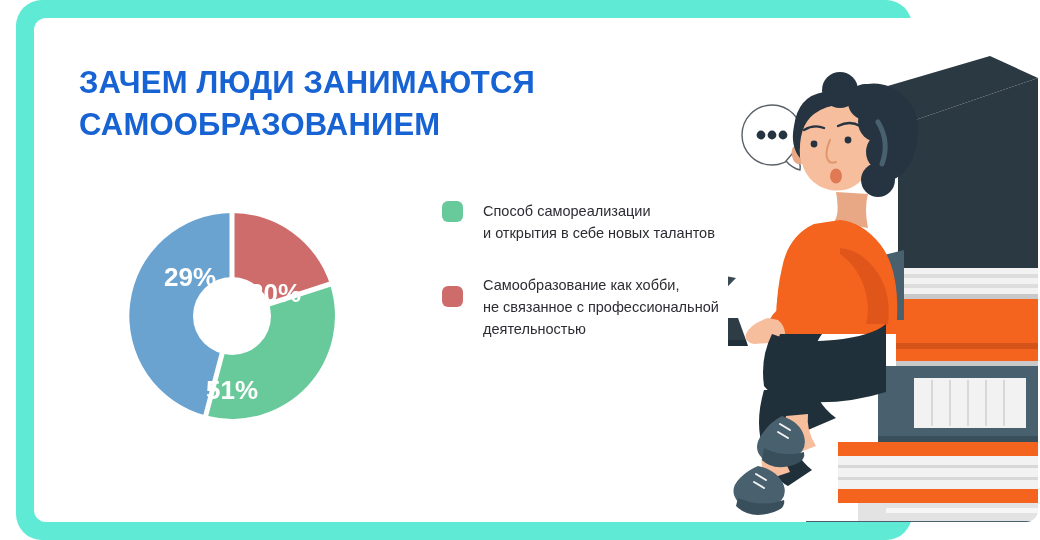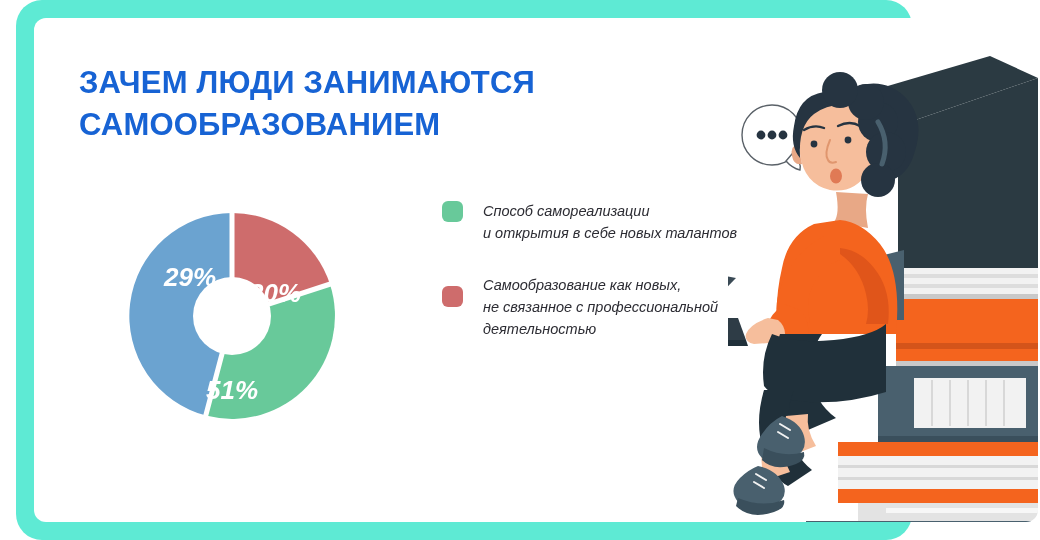--- a/index.html
+++ b/index.html
@@ -49,21 +49,20 @@
     white-space: pre-line;
   }
 
   
   .chart-wrap {
     position: absolute;
     left: 86px;
     top: 186px;
     width: 224px;
     height: 224px;
-    font-style: italic;
   }
   .chart-wrap svg { display: block; }
   .slice-label {
     font-family: "Liberation Sans", sans-serif;
     font-size: 26px;
     font-weight: bold;
     fill: #ffffff;
   }
 
   
@@ -85,21 +84,20 @@
     height: 21px;
     border-radius: 6px;
     margin-right: 20px;
     margin-top: 1px;
   }
   .legend-text {
     color: #2C2C33;
     font-size: 14.5px;
     line-height: 22px;
     white-space: pre-line;
-    font-style: italic;
   }
   .legend-item.sw-mid .swatch { margin-top: 12px; }
 
   
   .illus {
     position: absolute;
     right: 0;
     top: 0;
     width: 310px;
     height: 504px;
@@ -142,21 +140,21 @@
 
       <div class="legend-item">
         <span class="swatch" style="background:#68C99A"></span>
         <span class="legend-text">Способ самореализации
 и открытия в себе новых талантов</span>
       </div>
 
 
       <div class="legend-item sw-mid">
         <span class="swatch" style="background:#CE6C6C"></span>
-        <span class="legend-text">Самообразование как новых,
+        <span class="legend-text">Самообразование как хобби,
 не связанное с профессиональной
 деятельностью</span>
       </div>
 
     </div>
 
     <div class="illus">
       <svg width="310" height="504" viewBox="0 0 310 504" xmlns="http://www.w3.org/2000/svg">
 
         <g>

